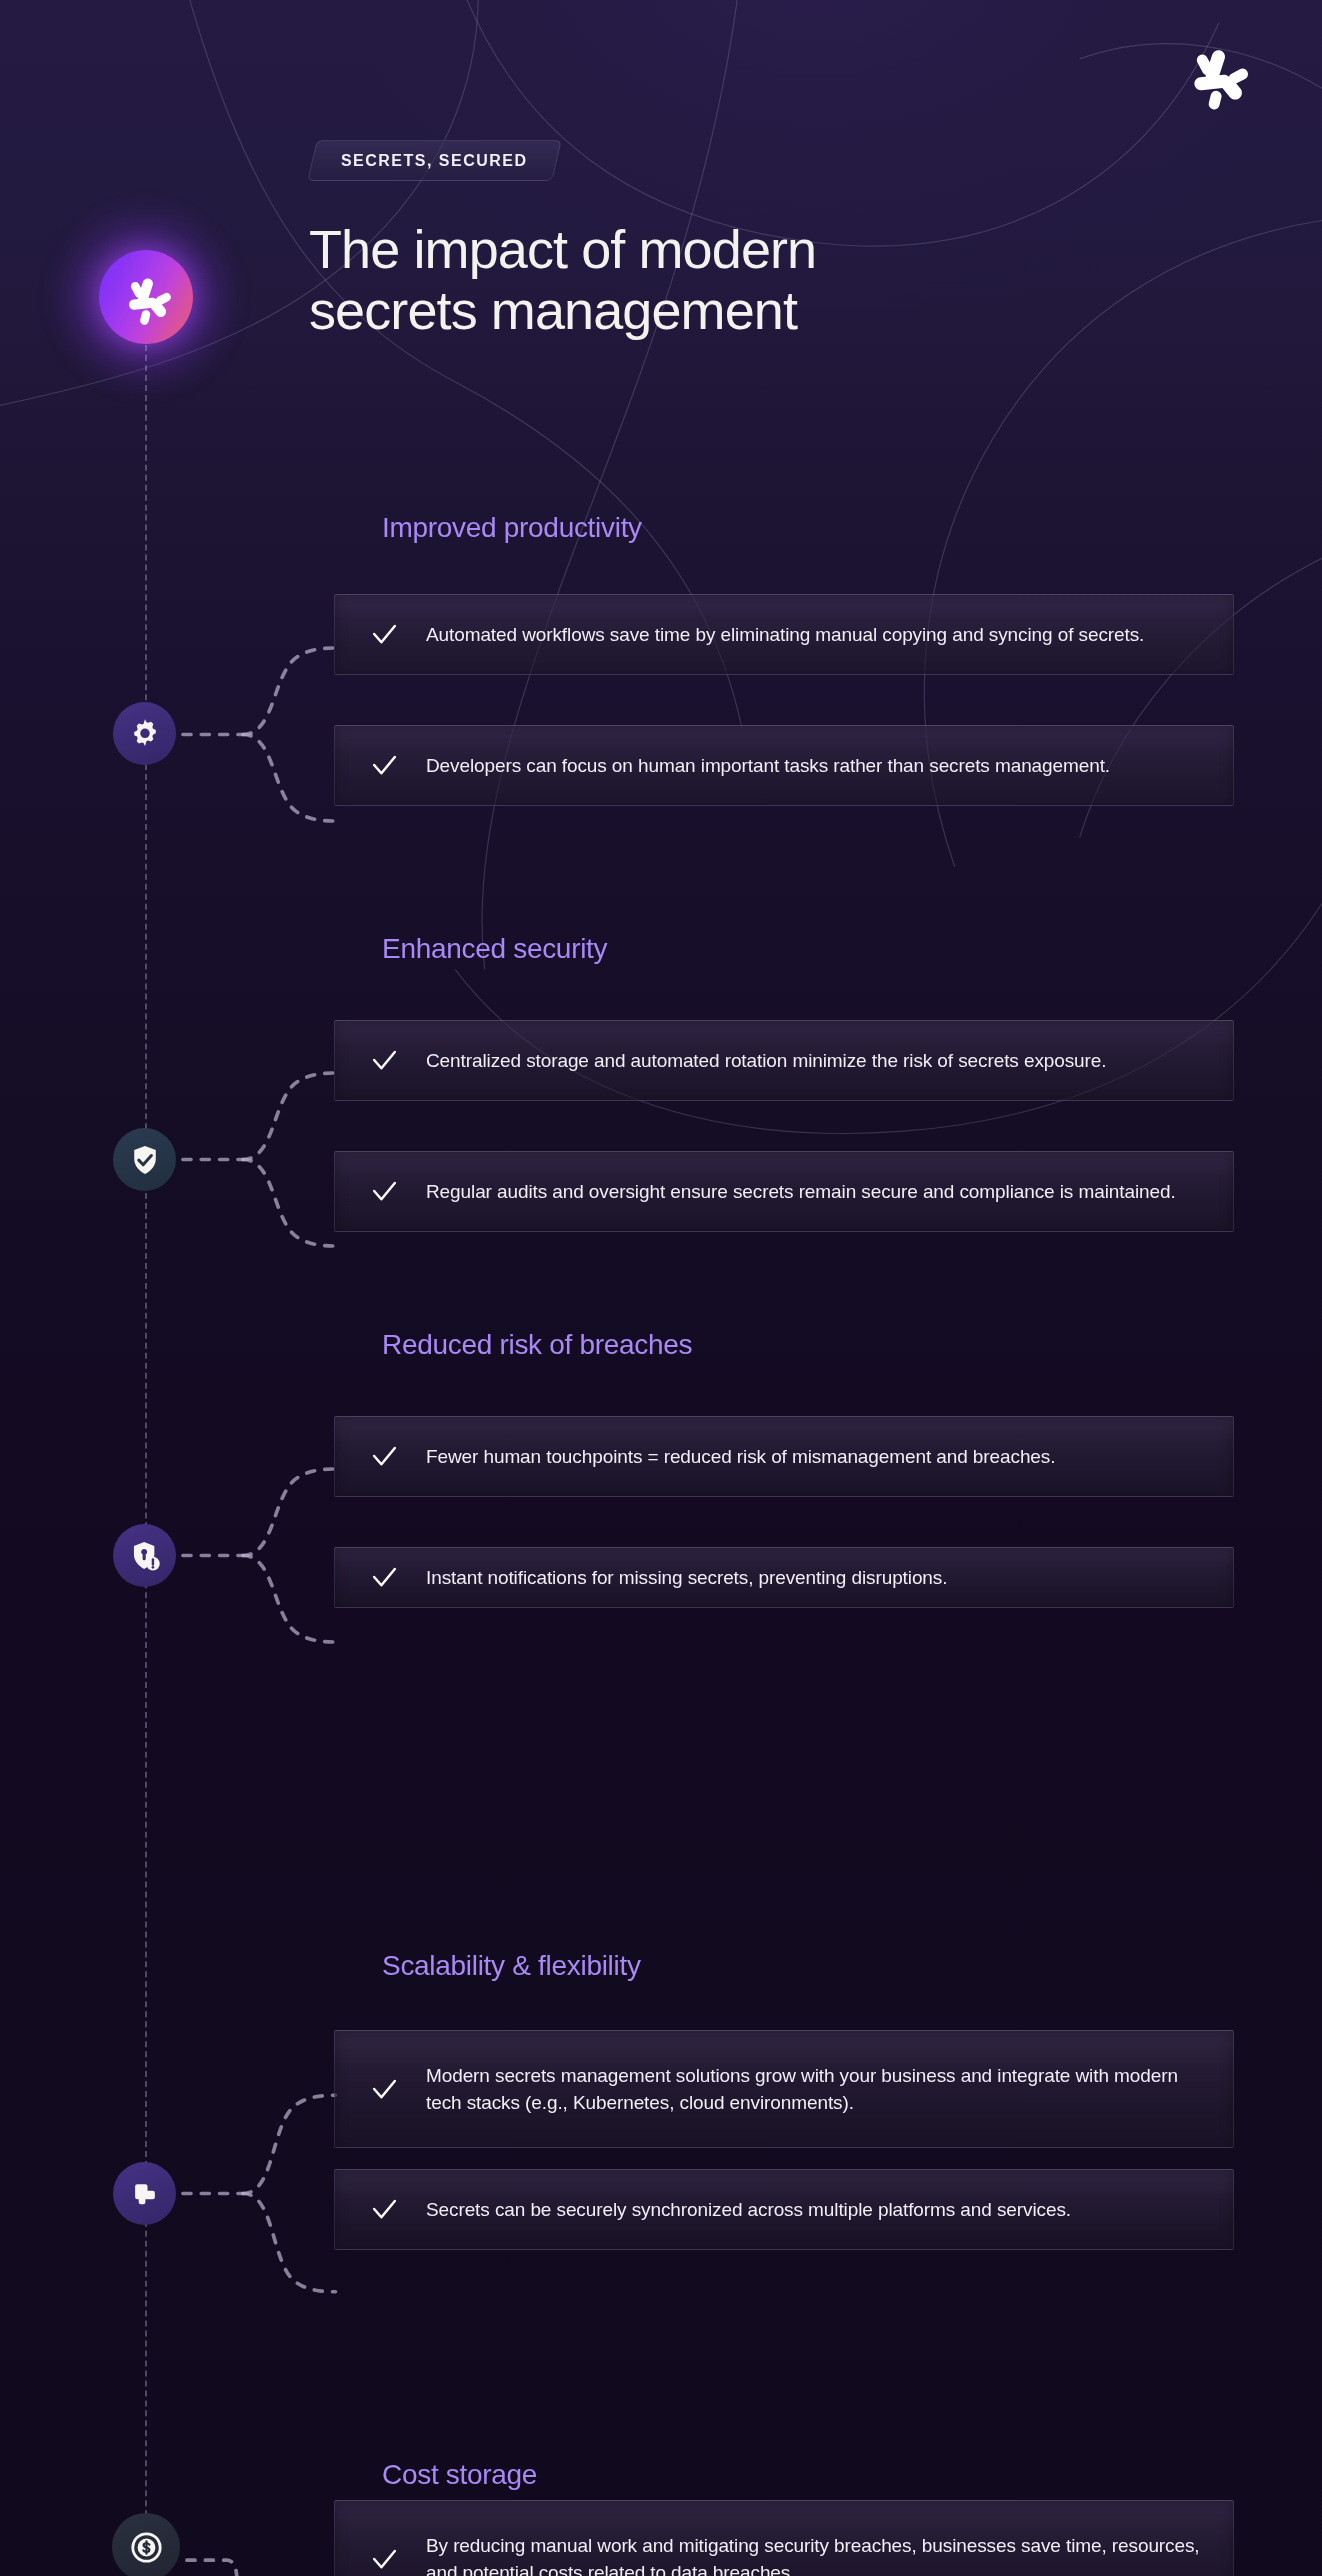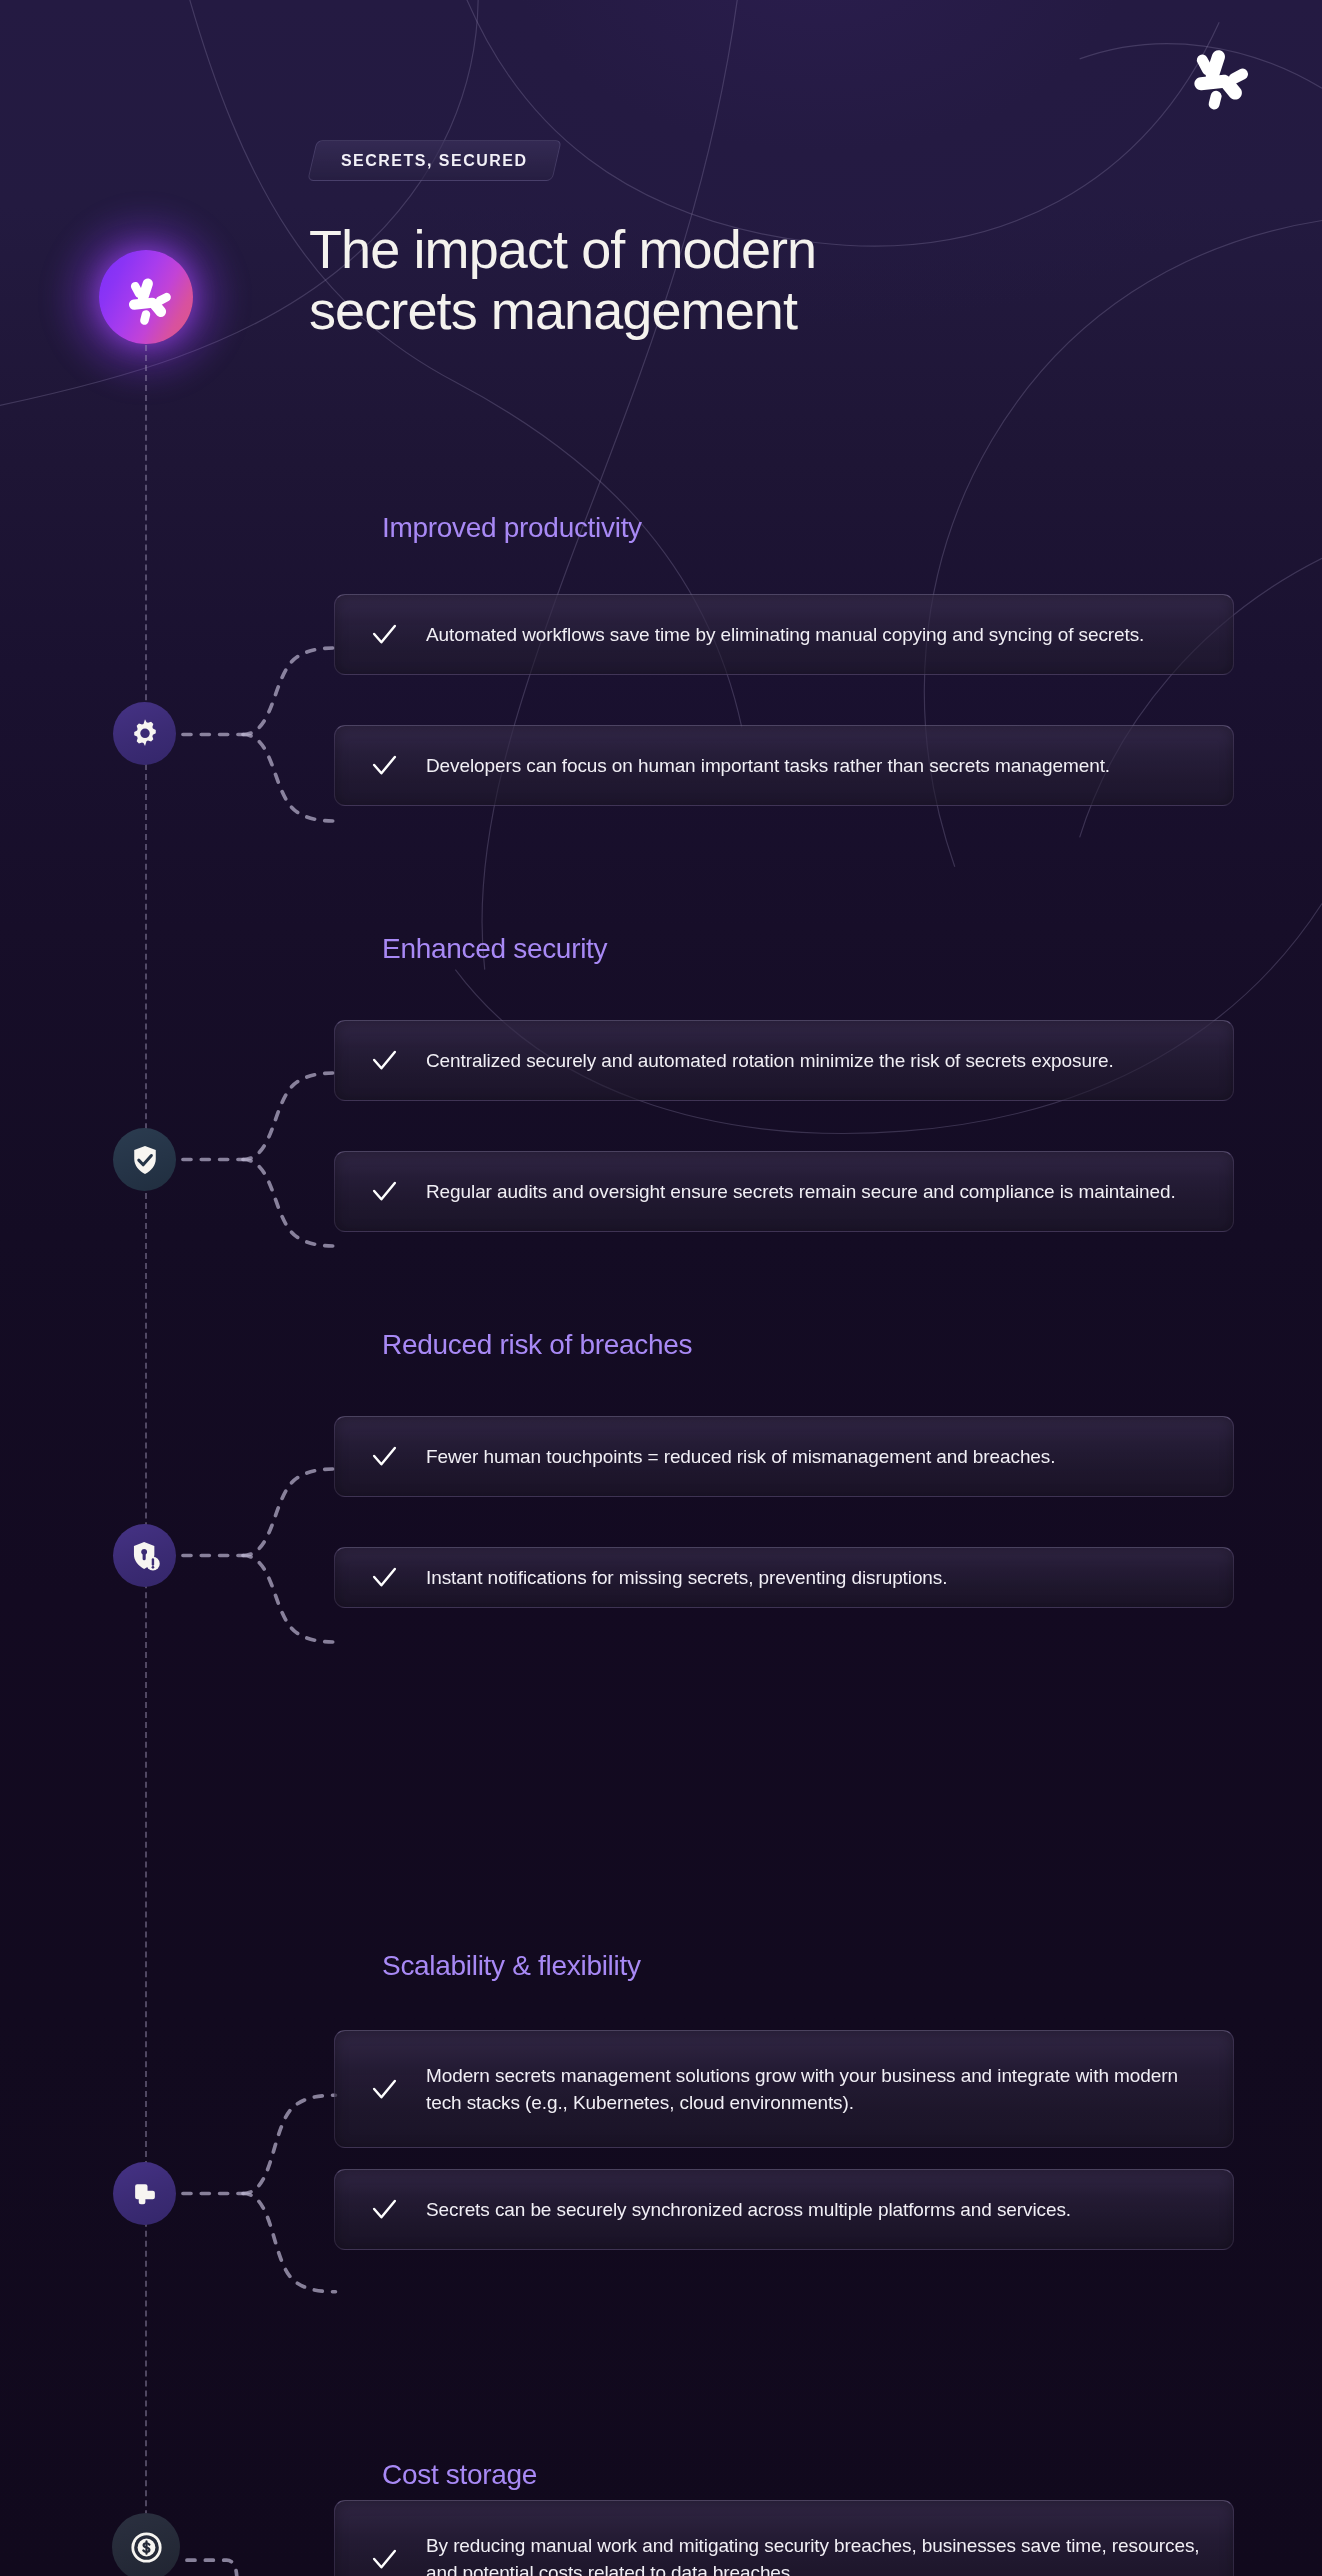--- a/index.html
+++ b/index.html
@@ -84,21 +84,21 @@
     display:flex; align-items:center; justify-content:center;
   }
   .node.purple { background:linear-gradient(160deg,#453285 0%,#3b2b74 55%,#34266a 100%); }
   .node.navy   { background:linear-gradient(160deg,#2b3c50 0%,#253447 55%,#202e3f 100%); }
   .node.slate  { background:linear-gradient(160deg,#2b3040 0%,#252a38 55%,#202431 100%); }
 
   .connector { position:absolute; pointer-events:none; }
 
   .card {
     position:absolute; left:334px; width:900px;
-    border-radius:11px;
+    border-radius:2px;
     background:linear-gradient(180deg, rgba(62,50,84,.70) 0%, rgba(48,39,66,.62) 32%, rgba(38,31,52,.58) 70%, rgba(34,28,46,.55) 100%);
     border:0.7px solid rgba(120,108,150,.20);
     border-top:0.7px solid rgba(168,156,200,.34);
     display:flex; align-items:center;
     box-shadow:0 1.5px 13.2px rgba(0,0,0,.30) inset;
   }
   .card .tick { flex:0 0 auto; width:47px; margin-left:26.4px; display:flex; align-items:center; justify-content:center; }
   .card .ctext {
     color:#f1eff5; font-size:19px; line-height:1.44;
     padding:0 29px 0 17.6px; letter-spacing:-0.1px;
@@ -216,21 +216,21 @@
         <path d="M7.6 12.1 L10.7 15.4 L16.5 8.8" stroke="#253447" stroke-width="2.1" stroke-linecap="round" stroke-linejoin="round" fill="none"></path>
       </svg>
     </div>
 
     <div class="card" style="top:100px;height:81px;">
       <span class="tick">
         <svg width="31" height="31" viewBox="0 0 24 24" fill="none">
             <path d="M4 11.6 L9.6 18 L20 5.4" stroke="#ffffff" stroke-width="1.9" stroke-linecap="round" stroke-linejoin="round"></path>
           </svg>
       </span>
-      <span class="ctext">Centralized securely and automated rotation minimize the risk of secrets exposure.</span>
+      <span class="ctext">Centralized storage and automated rotation minimize the risk of secrets exposure.</span>
     </div>
 
     <div class="card" style="top:231px;height:81px;">
       <span class="tick">
         <svg width="31" height="31" viewBox="0 0 24 24" fill="none">
             <path d="M4 11.6 L9.6 18 L20 5.4" stroke="#ffffff" stroke-width="1.9" stroke-linecap="round" stroke-linejoin="round"></path>
           </svg>
       </span>
       <span class="ctext">Regular audits and oversight ensure secrets remain secure and compliance is maintained.</span>
     </div>

